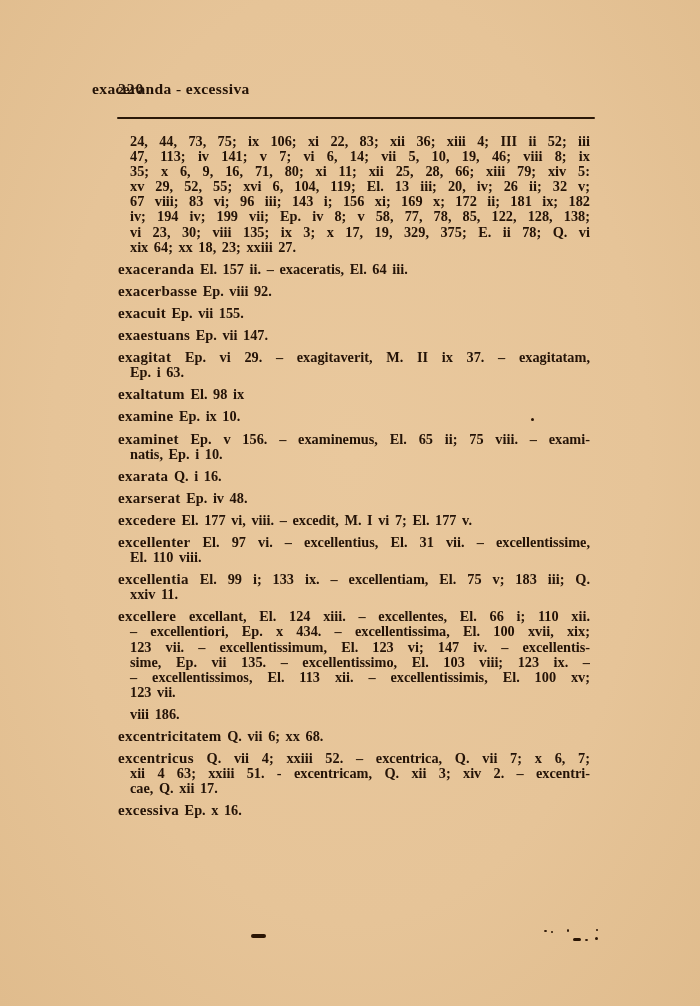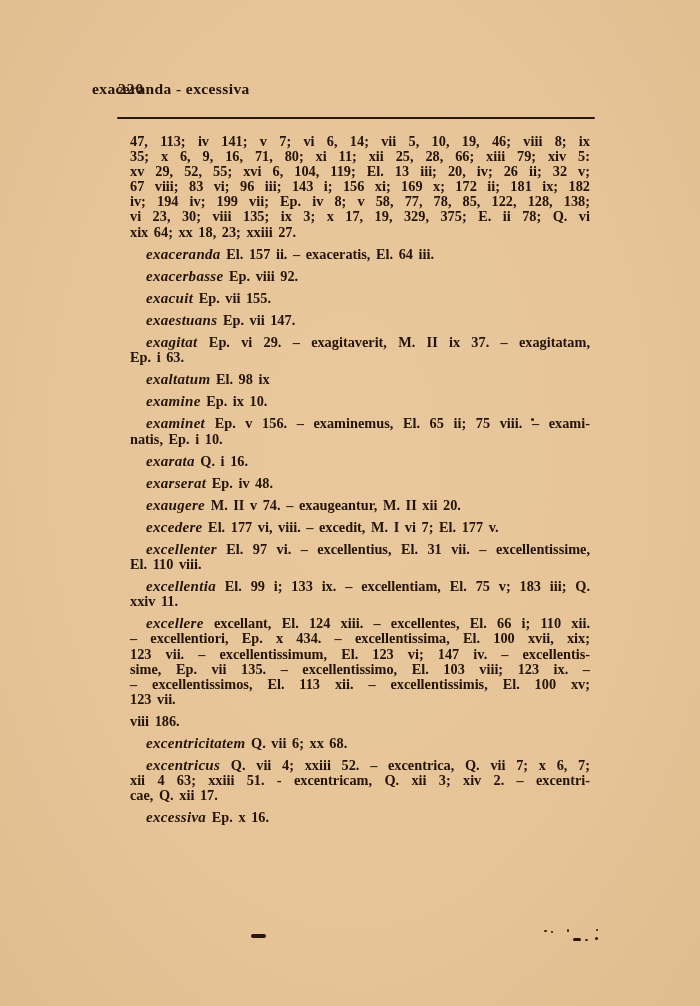--- a/index.html
+++ b/index.html
@@ -40,21 +40,21 @@
   }
   .para + .para { margin-top: 7px; }
   .line {
     font-size: 14.3px;
     line-height: 15.1px;
     word-spacing: 2px;
     white-space: normal;
   }
   .line.j { text-align: justify; text-align-last: justify; }
   .line.ind { padding-left: 12px; }
-  .hw { font-style: italic; font-size: 15px; letter-spacing: 0.3px; margin-left: 28px; }
+  .hw { font-size: 15px; letter-spacing: 0.3px; }
   .i  { }
   .r  { font-style: normal; }
   .speck {
     position: absolute; background: #2a1505; border-radius: 50%;
   }
   .speck.dot-mid   { left: 531px; top: 418px; width: 3px; height: 3px; }
   .speck.dash-bottom { left: 251px; top: 934px; width: 15px; height: 4px; border-radius: 2px; }
   .speck.s1 { left: 544px; top: 930px; width: 3px; height: 2px; }
   .speck.s2 { left: 551px; top: 931px; width: 2px; height: 2px; }
   .speck.s3 { left: 567px; top: 929px; width: 2px; height: 3px; }
@@ -70,20 +70,21 @@
 
 <div class="header-row">
   <span class="pagenum">220</span>
   <span class="running-title">exaceranda - excessiva</span>
 </div>
 
 <div class="rule"></div>
 
 <div class="content">
     <div class="para">
+      <div class="line j ind"><span class="r">24, 44, 73, 75; ix 106; xi 22, 83; xii 36; xiii 4; III ii 52; iii</span></div>
       <div class="line j ind"><span class="r">47, 113; iv 141; v 7; vi 6, 14; vii 5, 10, 19, 46; viii 8; ix</span></div>
       <div class="line j ind"><span class="r">35; x 6, 9, 16, 71, 80; xi 11; xii 25, 28, 66; xiii 79; xiv 5:</span></div>
       <div class="line j ind"><span class="r">xv 29, 52, 55; xvi 6, 104, 119; </span><span class="i">El.</span><span class="r"> 13 iii; 20, iv; 26 ii; 32 v;</span></div>
       <div class="line j ind"><span class="r">67 viii; 83 vi; 96 iii; 143 i; 156 xi; 169 x; 172 ii; 181 ix; 182</span></div>
       <div class="line j ind"><span class="r">iv; 194 iv; 199 vii; </span><span class="i">Ep.</span><span class="r"> iv 8; v 58, 77, 78, 85, 122, 128, 138;</span></div>
       <div class="line j ind"><span class="r">vi 23, 30; viii 135; ix 3; x 17, 19, 329, 375; </span><span class="i">E.</span><span class="r"> ii 78; </span><span class="i">Q.</span><span class="r"> vi</span></div>
       <div class="line ind"><span class="r">xix 64; xx 18, 23; xxiii 27.</span></div>
     </div>
     <div class="para">
       <div class="line"><span class="hw">exaceranda</span><span class="r"> </span><span class="i">El.</span><span class="r"> 157 ii. – exaceratis, </span><span class="i">El.</span><span class="r"> 64 iii.</span></div>
@@ -109,23 +110,20 @@
     </div>
     <div class="para">
       <div class="line j"><span class="hw">examinet</span><span class="r"> </span><span class="i">Ep.</span><span class="r"> v 156. – examinemus, </span><span class="i">El.</span><span class="r"> 65 ii; 75 viii. – exami-</span></div>
       <div class="line ind"><span class="r">natis, </span><span class="i">Ep.</span><span class="r"> i 10.</span></div>
     </div>
     <div class="para">
       <div class="line"><span class="hw">exarata</span><span class="r"> </span><span class="i">Q.</span><span class="r"> i 16.</span></div>
     </div>
     <div class="para">
       <div class="line"><span class="hw">exarserat</span><span class="r"> </span><span class="i">Ep.</span><span class="r"> iv 48.</span></div>
-    </div>
-    <div class="para">
-      <div class="line"><span class="hw">exaugere</span><span class="r"> </span><span class="i">M.</span><span class="r"> II v 74. – exaugeantur, </span><span class="i">M.</span><span class="r"> II xii 20.</span></div>
     </div>
     <div class="para">
       <div class="line"><span class="hw">excedere</span><span class="r"> </span><span class="i">El.</span><span class="r"> 177 vi, viii. – excedit, </span><span class="i">M.</span><span class="r"> I vi 7; </span><span class="i">El.</span><span class="r"> 177 v.</span></div>
     </div>
     <div class="para">
       <div class="line j"><span class="hw">excellenter</span><span class="r"> </span><span class="i">El.</span><span class="r"> 97 vi. – excellentius, </span><span class="i">El.</span><span class="r"> 31 vii. – excellentissime,</span></div>
       <div class="line ind"><span class="i">El.</span><span class="r"> 110 viii.</span></div>
     </div>
     <div class="para">
       <div class="line j"><span class="hw">excellentia</span><span class="r"> </span><span class="i">El.</span><span class="r"> 99 i; 133 ix. – excellentiam, </span><span class="i">El.</span><span class="r"> 75 v; 183 iii; </span><span class="i">Q.</span></div>

